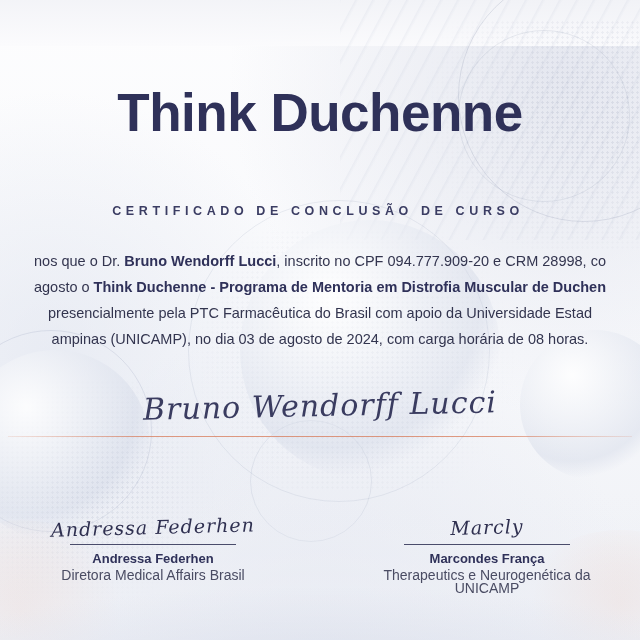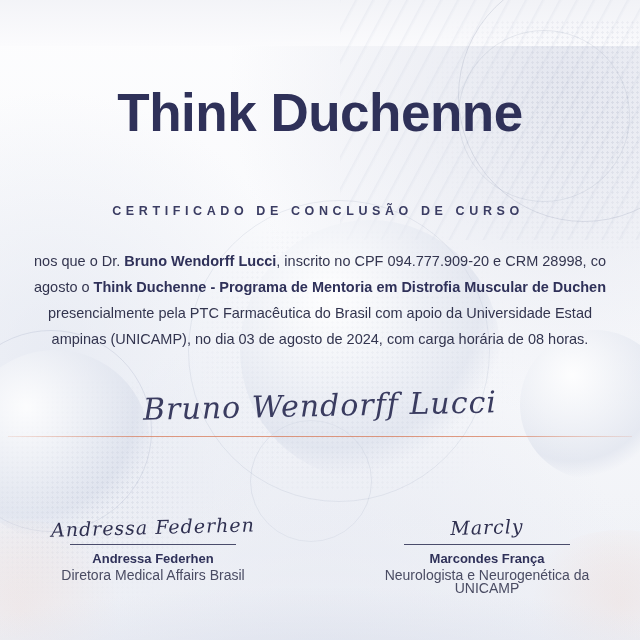--- a/index.html
+++ b/index.html
@@ -269,18 +269,18 @@
       <div class="signer">
         <div class="scribble">Andressa Federhen</div>
         <div class="rule"></div>
         <div class="name">Andressa Federhen</div>
         <div class="role">Diretora Medical Affairs Brasil</div>
       </div>
       <div class="signer">
         <div class="scribble">Marcly</div>
         <div class="rule"></div>
         <div class="name">Marcondes França</div>
-        <div class="role">Neurologista e Neurogenética da UNICAMP</div>
+        <div class="role">Therapeutics e Neurogenética da UNICAMP</div>
       </div>
     </div>
 
   </div>
 </div>
 
 </body></html>

